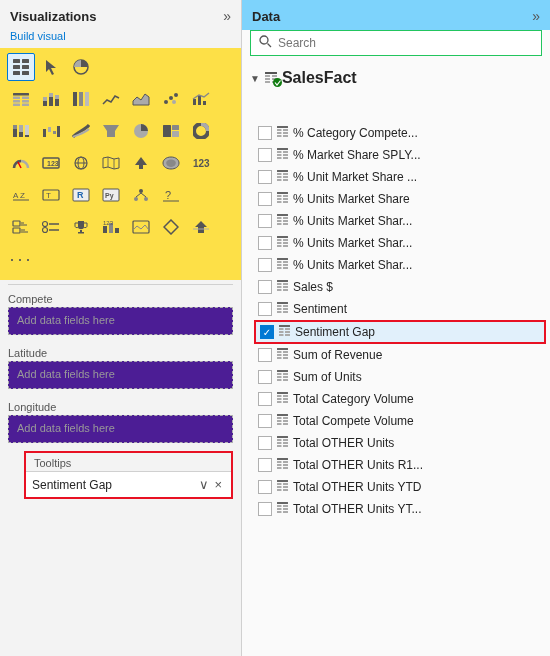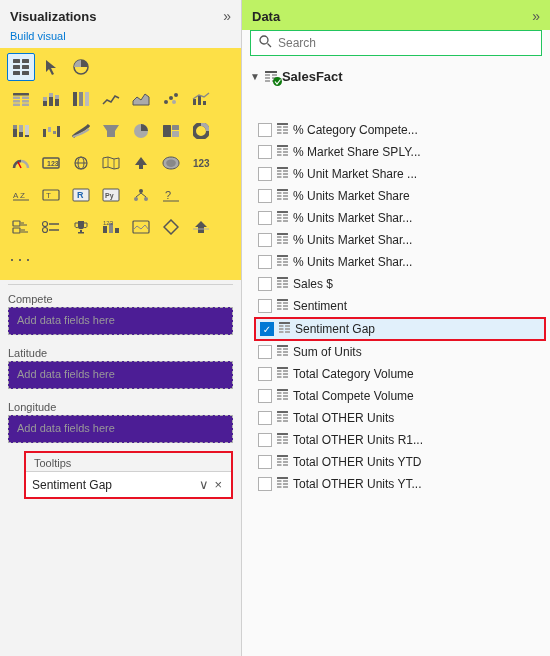--- a/index.html
+++ b/index.html
@@ -155,21 +155,21 @@
       background: #fafafa;
       display: flex;
       flex-direction: column;
     }
 
     .right-header {
       display: flex;
       justify-content: space-between;
       align-items: center;
       padding: 8px 10px 6px 10px;
-      background: #bef264;
+      background: #7dd3fc;
     }
 
     .right-title {
       font-size: 13px;
       font-weight: 600;
       color: #252525;
     }
 
     .search-box {
       display: flex;
@@ -207,21 +207,21 @@
 
     .tree-parent {
       display: flex;
       align-items: center;
       padding: 3px 4px;
       cursor: pointer;
       gap: 4px;
     }
 
     .tree-parent-label {
-      font-size: 13px;
+      font-size: 16px;
       font-weight: 600;
       color: #252525;
     }
 
     .tree-children {
       padding-left: 8px;
       margin-top: 32px;
     }
 
     .tree-item {
@@ -779,20 +779,33 @@
             <div class="tree-item-check"></div>
             <span><svg width="13" height="13" viewBox="0 0 13 13">
     <rect x="1" y="1" width="11" height="2" fill="#666" rx="0.3"></rect>
     <rect x="1" y="4" width="4.5" height="2" fill="#aaa" rx="0.3"></rect>
     <rect x="7" y="4" width="5" height="2" fill="#aaa" rx="0.3"></rect>
     <rect x="1" y="7" width="4.5" height="2" fill="#aaa" rx="0.3"></rect>
     <rect x="7" y="7" width="5" height="2" fill="#aaa" rx="0.3"></rect>
     <rect x="1" y="10" width="4.5" height="2" fill="#aaa" rx="0.3"></rect>
     <rect x="7" y="10" width="5" height="2" fill="#aaa" rx="0.3"></rect>
   </svg></span>
+            <span class="tree-item-label">Sum of Revenue</span>
+          </div>
+          <div class="tree-item">
+            <div class="tree-item-check"></div>
+            <span><svg width="13" height="13" viewBox="0 0 13 13">
+    <rect x="1" y="1" width="11" height="2" fill="#666" rx="0.3"></rect>
+    <rect x="1" y="4" width="4.5" height="2" fill="#aaa" rx="0.3"></rect>
+    <rect x="7" y="4" width="5" height="2" fill="#aaa" rx="0.3"></rect>
+    <rect x="1" y="7" width="4.5" height="2" fill="#aaa" rx="0.3"></rect>
+    <rect x="7" y="7" width="5" height="2" fill="#aaa" rx="0.3"></rect>
+    <rect x="1" y="10" width="4.5" height="2" fill="#aaa" rx="0.3"></rect>
+    <rect x="7" y="10" width="5" height="2" fill="#aaa" rx="0.3"></rect>
+  </svg></span>
             <span class="tree-item-label">Sum of Units</span>
           </div>
           <div class="tree-item">
             <div class="tree-item-check"></div>
             <span><svg width="13" height="13" viewBox="0 0 13 13">
     <rect x="1" y="1" width="11" height="2" fill="#666" rx="0.3"></rect>
     <rect x="1" y="4" width="4.5" height="2" fill="#aaa" rx="0.3"></rect>
     <rect x="7" y="4" width="5" height="2" fill="#aaa" rx="0.3"></rect>
     <rect x="1" y="7" width="4.5" height="2" fill="#aaa" rx="0.3"></rect>
     <rect x="7" y="7" width="5" height="2" fill="#aaa" rx="0.3"></rect>

